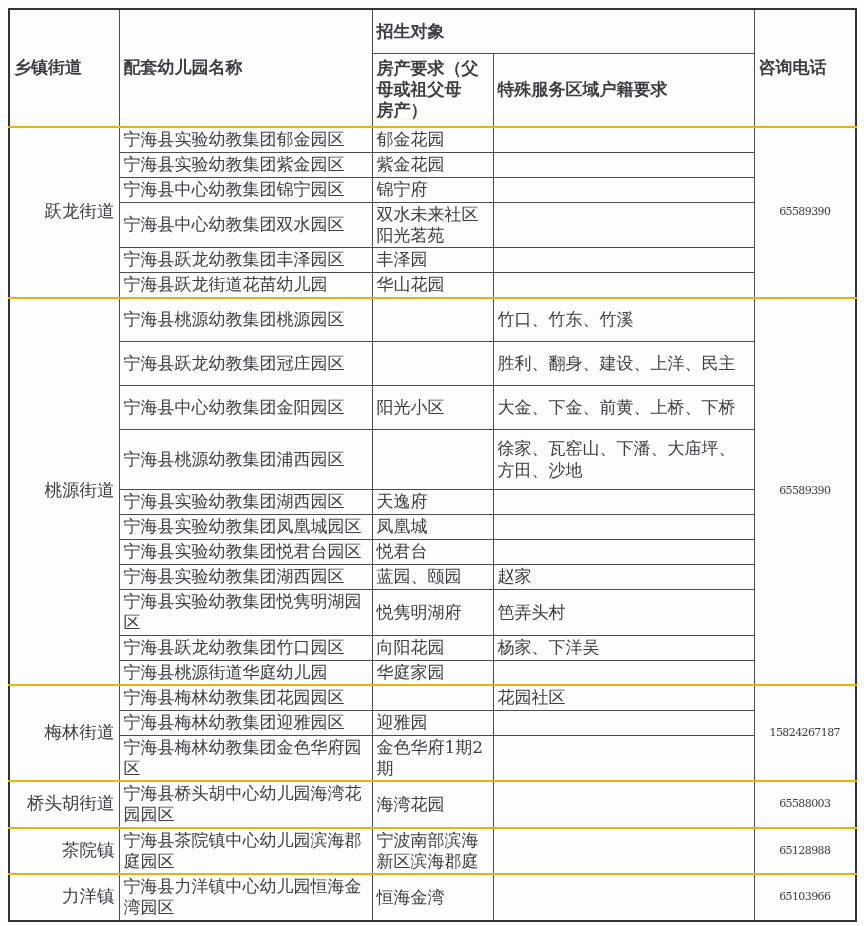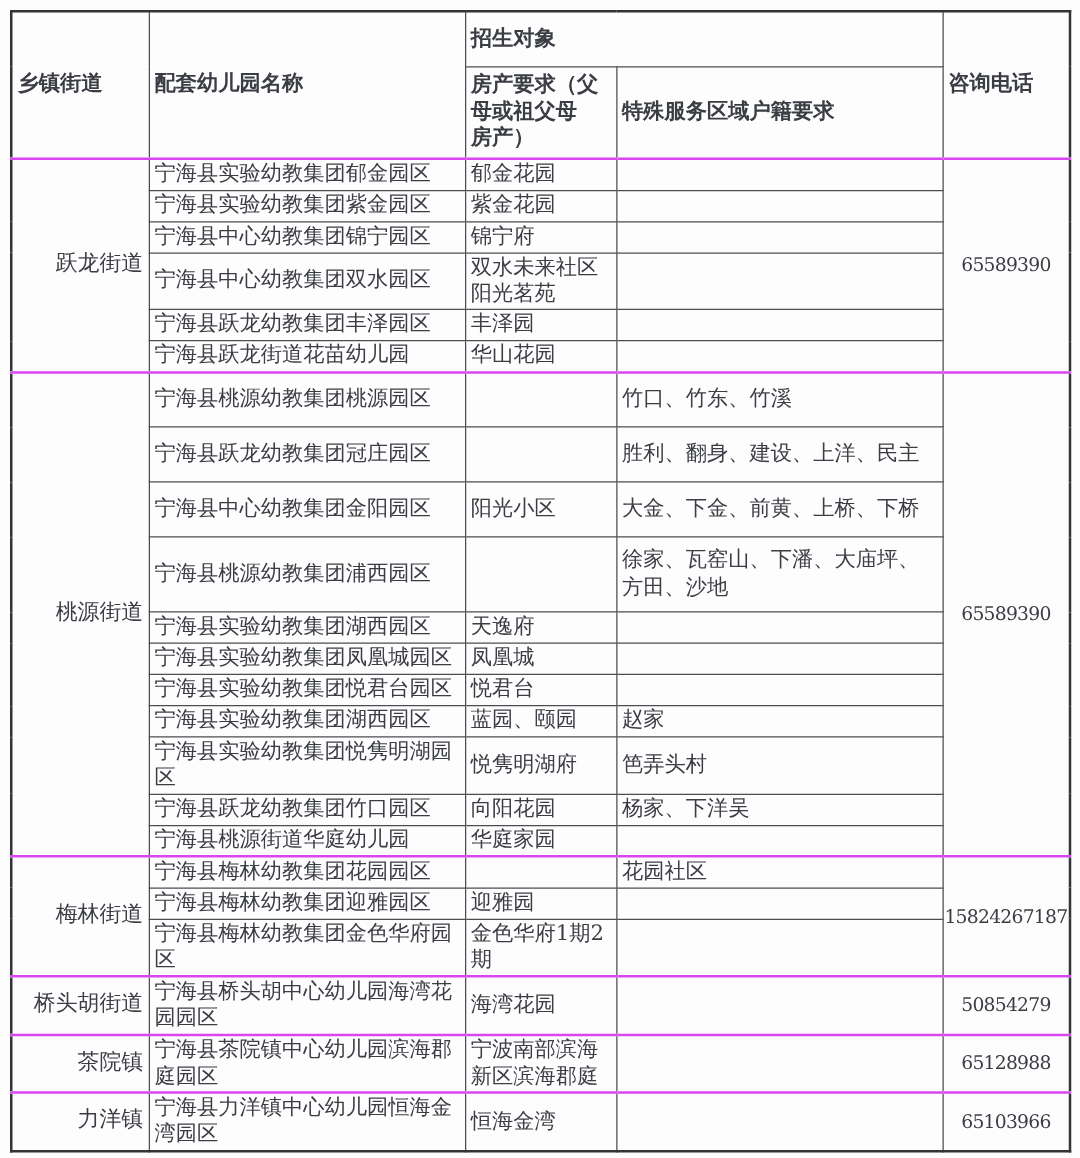--- a/index.html
+++ b/index.html
@@ -42,29 +42,29 @@
   th {
     font-weight: bold;
     text-align: left;
     color: #3b3d44;
   }
   tr { height: 25px; }
   tr.hh1 { height: 44px; }
   tr.hh2 { height: 74px; }
   tr.t45 { height: 44px; }
   tr.t62 { height: 60px; }
-  tr.sec > td { border-top: 2px solid #d946ef; }
+  tr.sec > td { border-top: 2px solid #eab308; }
   td.c-town {
     text-align: right;
     font-size: 17.5px;
   }
   td.c-kg, td.c-prop, td.c-spec { text-align: left; }
   td.c-phone {
     text-align: center;
-    font-size: 15px;
+    font-size: 11px;
     letter-spacing: -0.6px;
     white-space: nowrap;
     padding: 1px 1px;
   }
 </style>
 </head>
 <body>
 
 <div class="page">
   <table class="enroll">
@@ -199,21 +199,21 @@
         <td class="c-kg">宁海县梅林幼教集团金色华府园区</td>
         <td class="c-prop">金色华府1期2期</td>
         <td class="c-spec"></td>
       </tr>
 
       <tr class="sec">
         <td class="c-town">桥头胡街道</td>
         <td class="c-kg">宁海县桥头胡中心幼儿园海湾花园园区</td>
         <td class="c-prop">海湾花园</td>
         <td class="c-spec"></td>
-        <td class="c-phone">50854279</td>
+        <td class="c-phone">65588003</td>
       </tr>
 
       <tr class="sec">
         <td class="c-town">茶院镇</td>
         <td class="c-kg">宁海县茶院镇中心幼儿园滨海郡庭园区</td>
         <td class="c-prop">宁波南部滨海
 新区滨海郡庭</td>
         <td class="c-spec"></td>
         <td class="c-phone">65128988</td>
       </tr>

